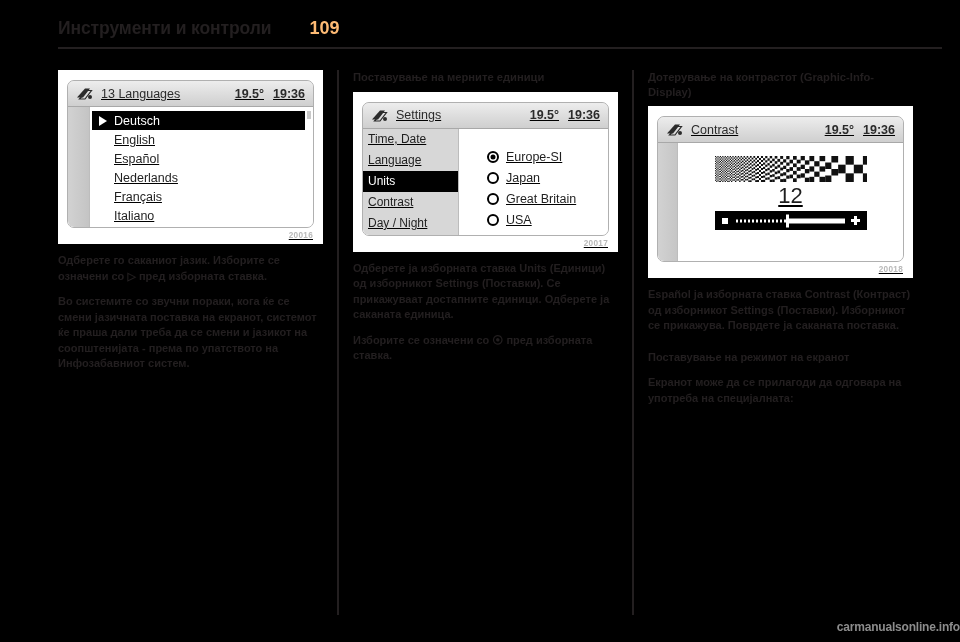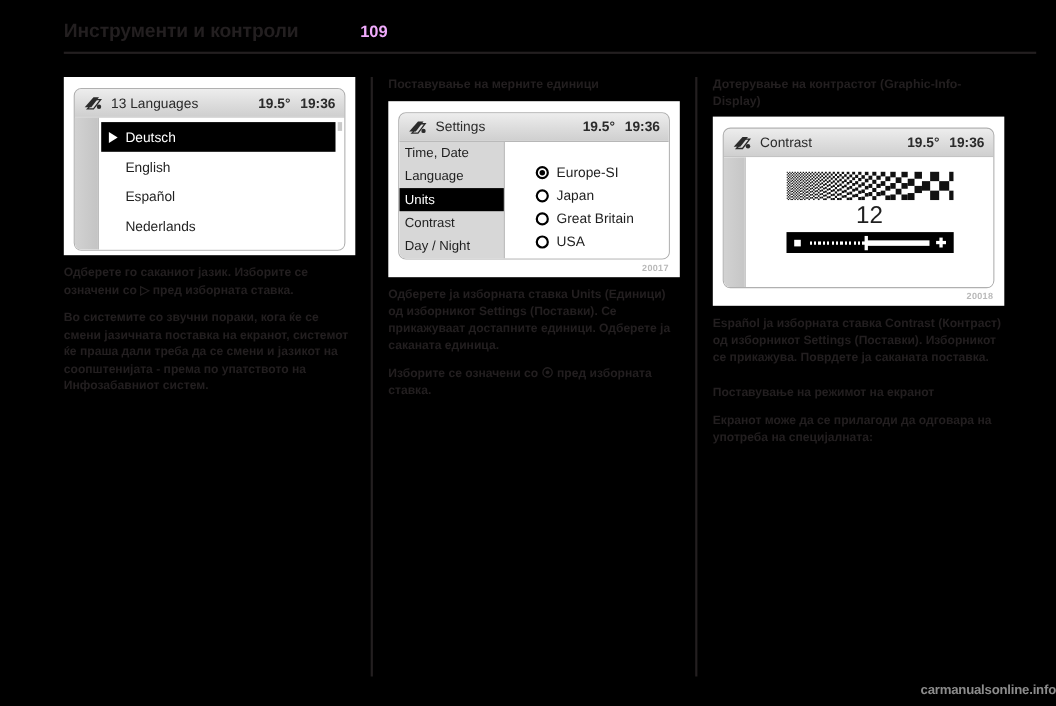--- a/index.html
+++ b/index.html
@@ -23,24 +23,24 @@
     display: flex;
     align-items: baseline;
   }
   .header-title {
     color: #231f20;
     font-size: 17.5px;
     font-weight: bold;
     letter-spacing: -0.1px;
   }
   .header-page {
-    color: #f0abfc;
-    font-size: 15px;
+    color: #fdba74;
+    font-size: 18px;
     font-weight: bold;
-    margin-left: 43px;
+    margin-left: 30px;
     min-width: 38px;
     text-align: right;
   }
   .header-rule {
     position: absolute;
     left: 58px; top: 47px;
     width: 884px; height: 2px;
     background: #231f20;
   }
 
@@ -48,20 +48,21 @@
   .columns {
     position: absolute;
     left: 58px; top: 70px;
     width: 884px; height: 545px;
     display: flex;
     gap: 0px;
   }
   .col {
     width: 265px;
     position: relative;
+    text-decoration: underline;
   }
   .col-gap { width: 30px; position: relative; }
   .col-gap::before {
     content: "";
     position: absolute;
     left: 14px; top: 0px;
     width: 2px; height: 545px;
     background: #231f20;
   }
 
@@ -147,21 +148,21 @@
     width: 22px;
     background: linear-gradient(to right,#d2d2d2,#c4c4c4);
     border-right: 1px solid #bdbdbd;
   }
   .lang-list {
     flex: 1 1 auto;
     padding: 4px 0 0 0;
     position: relative;
   }
   .lang-row {
-    height: 27px;
+    height: 19px;
     display: flex;
     align-items: center;
     font-size: 12.5px;
     color: #1f1f1f;
     padding-left: 24px;
     text-align: center;
   }
   .lang-row.sel {
     background: #000;
     color: #fff;
@@ -398,20 +399,21 @@
               <div class="lang-row">
                 <span>Français</span>
               </div>
               <div class="lang-row">
                 <span>Italiano</span>
               </div>
               <div class="lang-scroll"></div>
             </div>
           </div>
         </div>
+        <div class="fig-num">20016</div>
       </div>
 
       <div class="body-p first">Одберете го саканиот јазик. Изборите се означени со ▷ пред изборната ставка.</div>
       <div class="body-p">Во системите со звучни пораки, кога ќе се смени јазичната поставка на екранот, системот ќе праша дали треба да се смени и јазикот на соопштенијата - према по упатството на Инфозабавниот систем.</div>
     </div>
 
     <div class="col-gap"></div>
 
     <div class="col">
       <div class="sec-head">Поставување на мерните единици</div>

